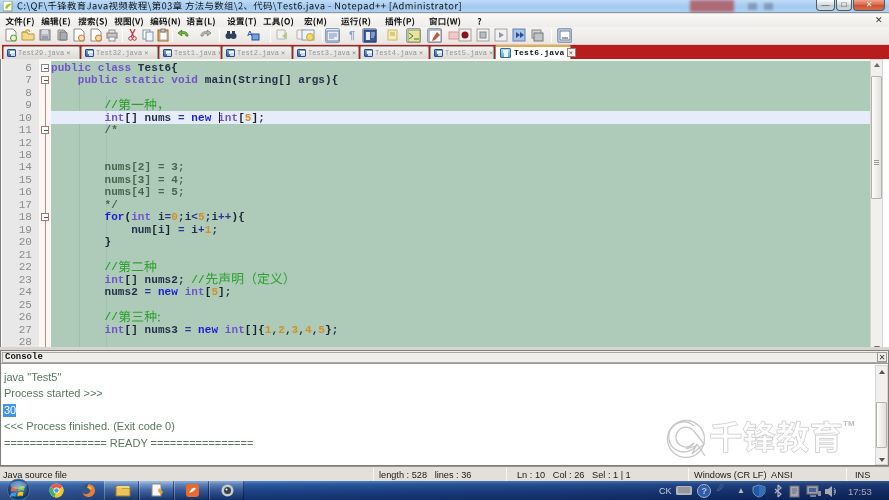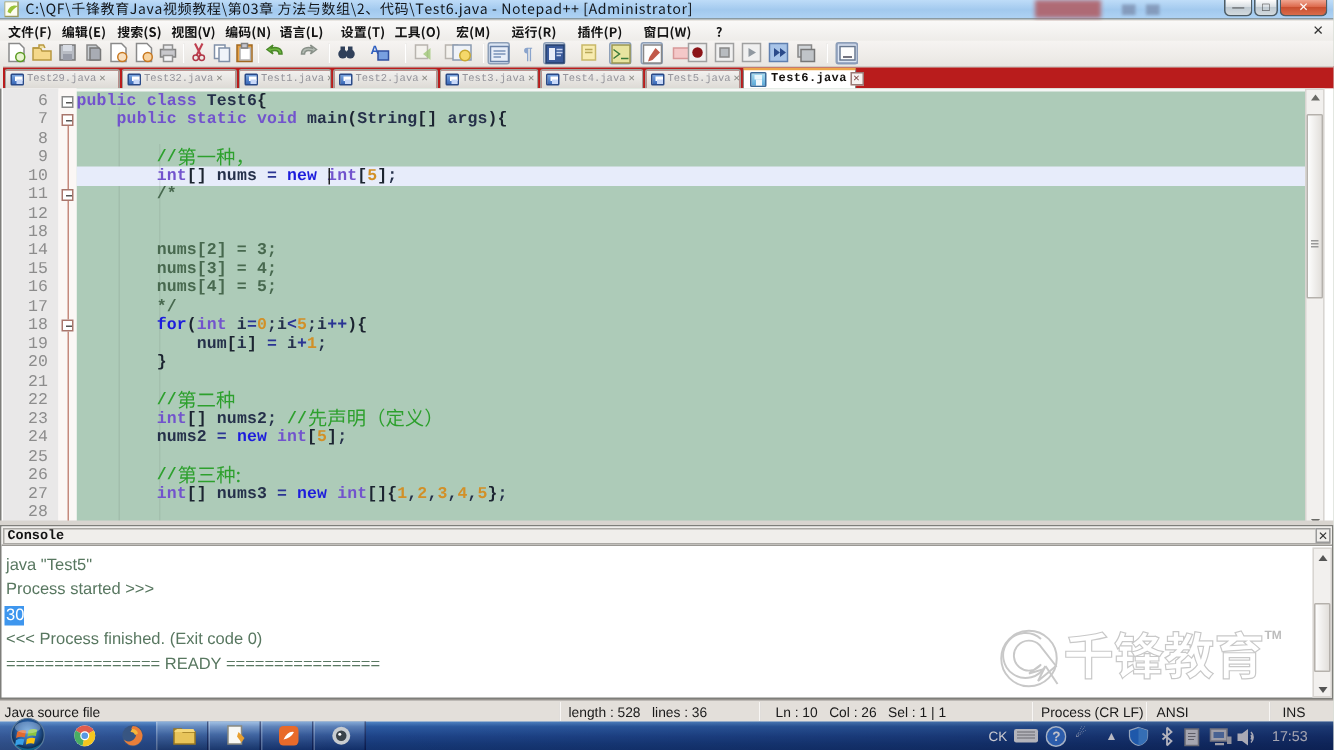--- a/index.html
+++ b/index.html
@@ -397,21 +397,21 @@
 </div>
 <div id="statusbar">
 <div class="st" style="left:3px">Java source file</div>
 <div class="ssep" style="left:373px"></div>
 <div class="ssep" style="left:506px"></div>
 <div class="ssep" style="left:688px"></div>
 <div class="ssep" style="left:764px"></div>
 <div class="ssep" style="left:846px"></div>
 <div class="st" style="left:379px">length : 528&nbsp;&nbsp;&nbsp;lines : 36</div>
 <div class="st" style="left:517px">Ln : 10&nbsp;&nbsp;&nbsp;Col : 26&nbsp;&nbsp;&nbsp;Sel : 1 | 1</div>
-<div class="st" style="left:694px">Process (CR LF)</div>
+<div class="st" style="left:694px">Windows (CR LF)</div>
 <div class="st" style="left:771px">ANSI</div>
 <div class="st" style="left:855px">INS</div>
 </div>
 <div id="taskbar">
 <svg class="abs" style="left:6px;top:-3px;z-index:3" width="25" height="24" viewBox="0 0 25 24">
 <defs>
           <radialGradient id="orb" cx="50%" cy="40%">
             <stop offset="0%" stop-color="#5a9ad8"></stop>
             <stop offset="60%" stop-color="#2a62a8"></stop>
             <stop offset="100%" stop-color="#103058"></stop>

